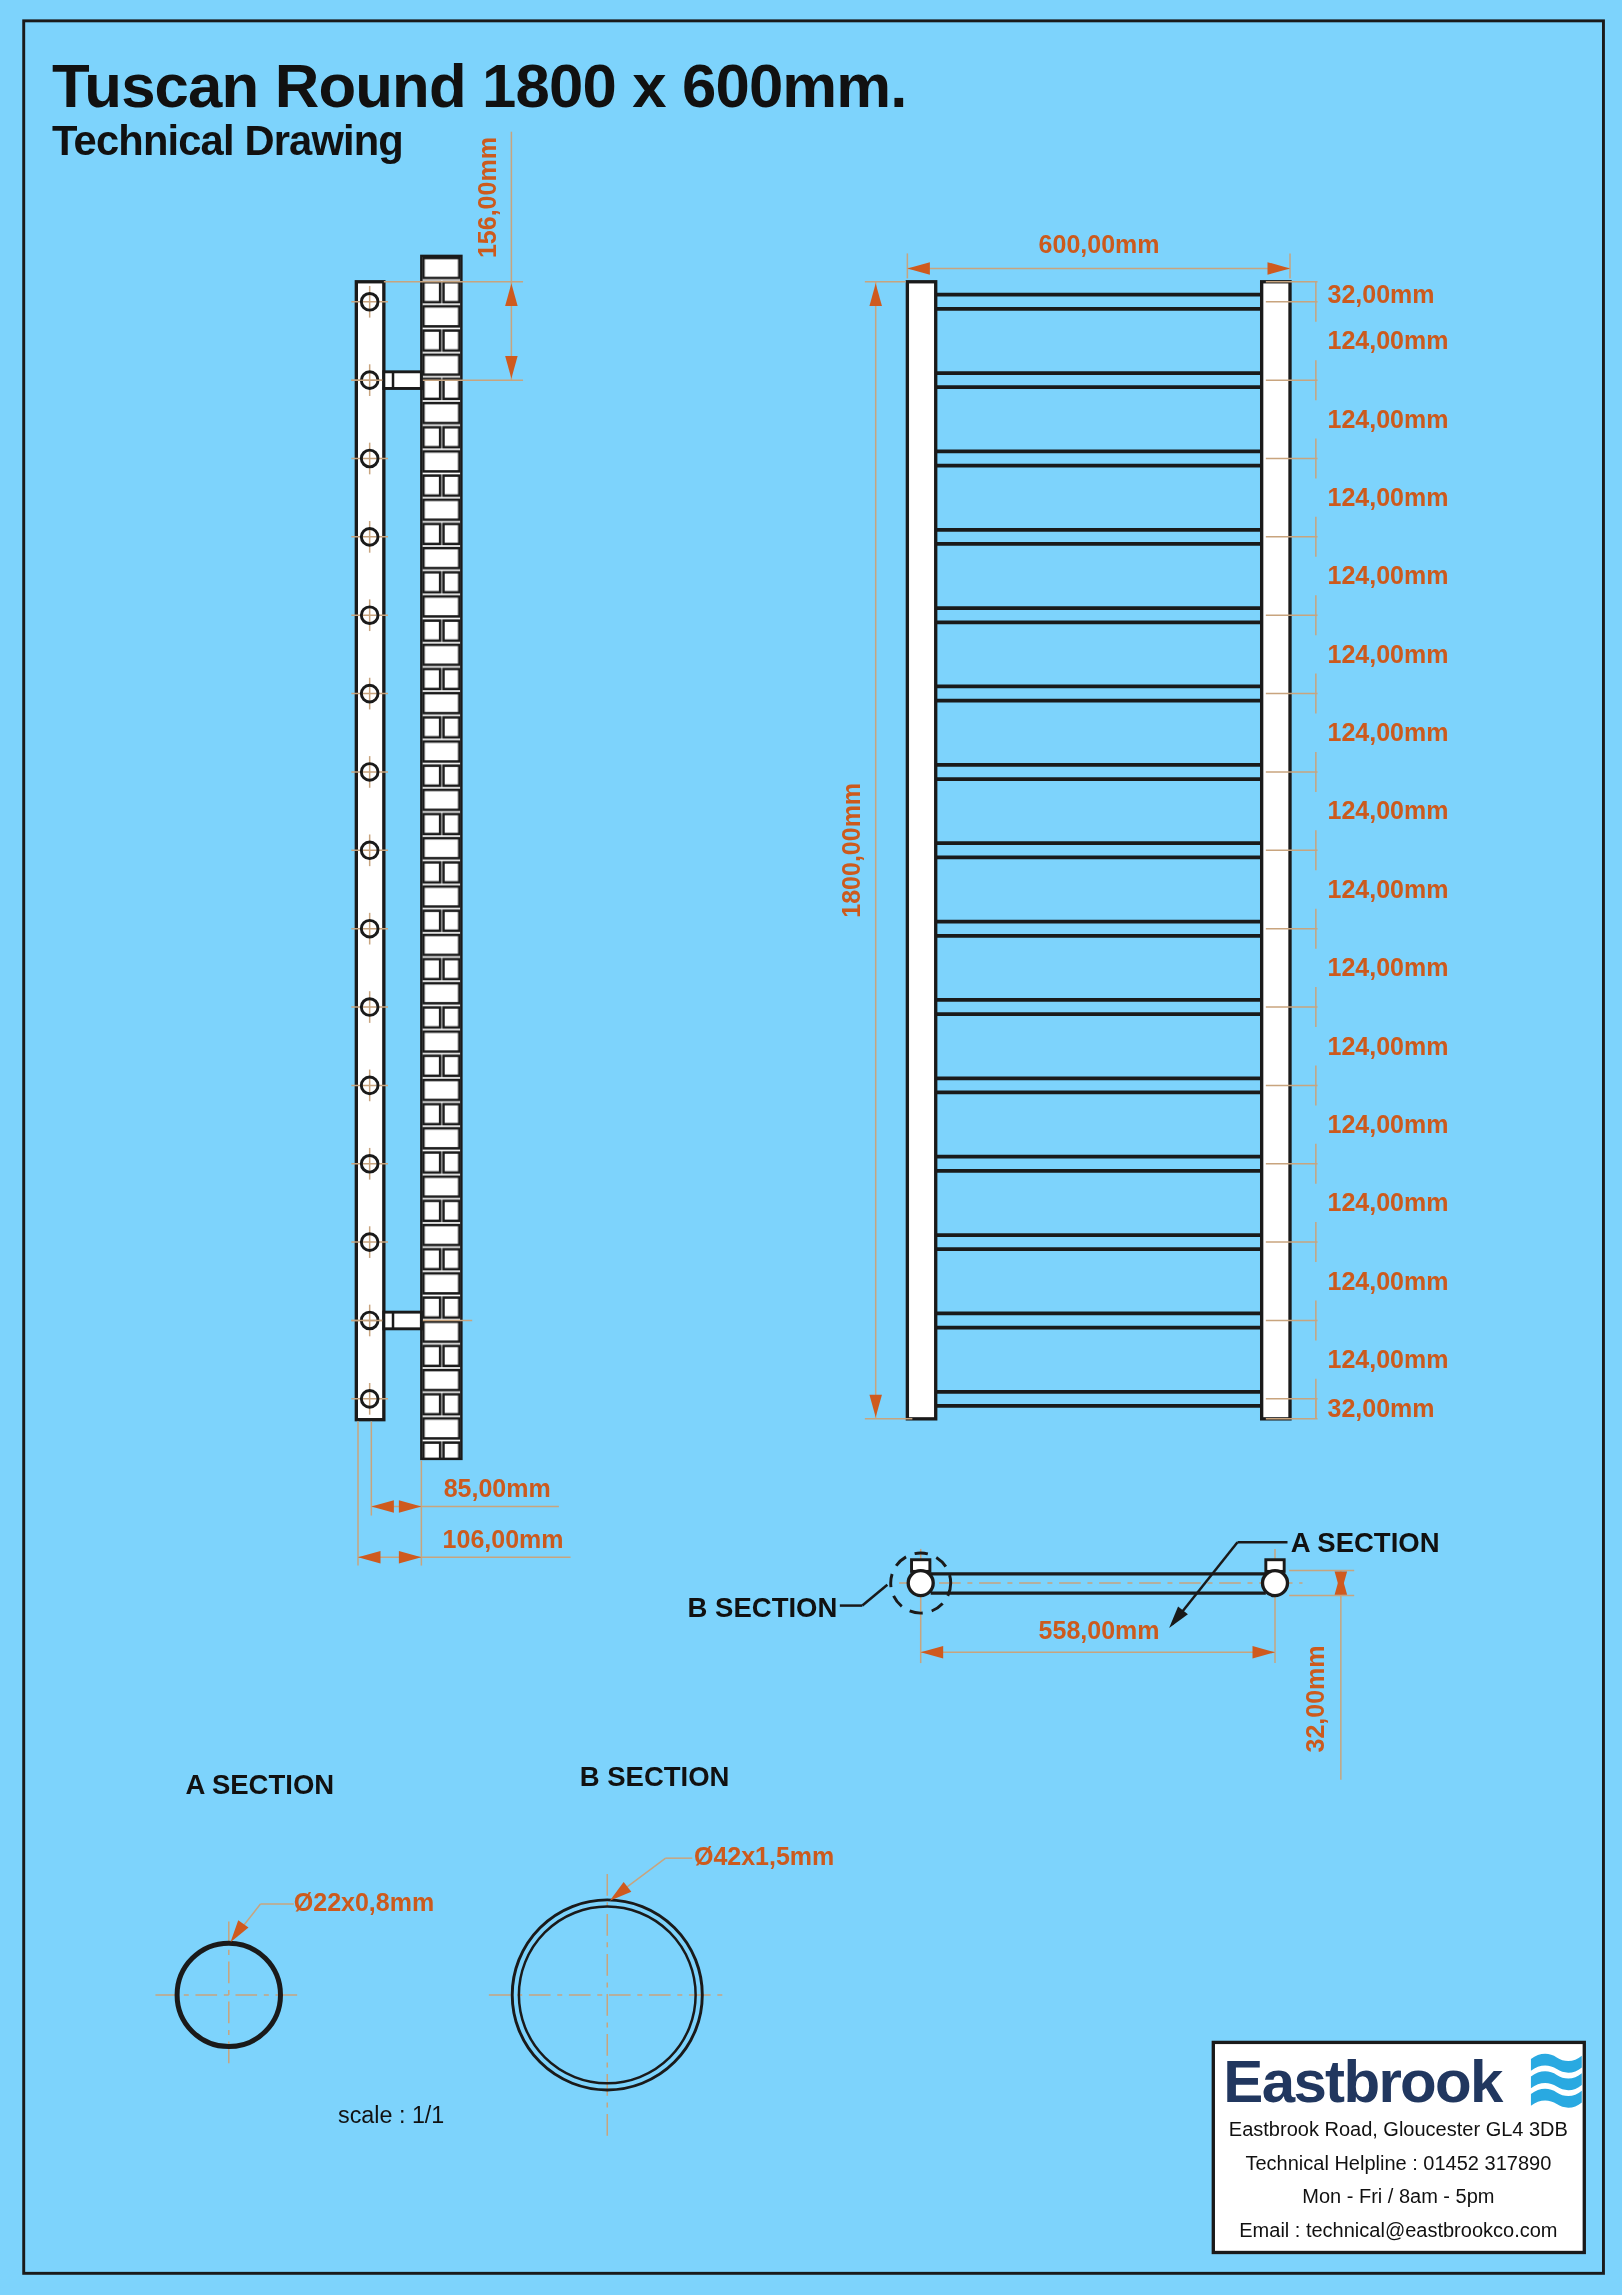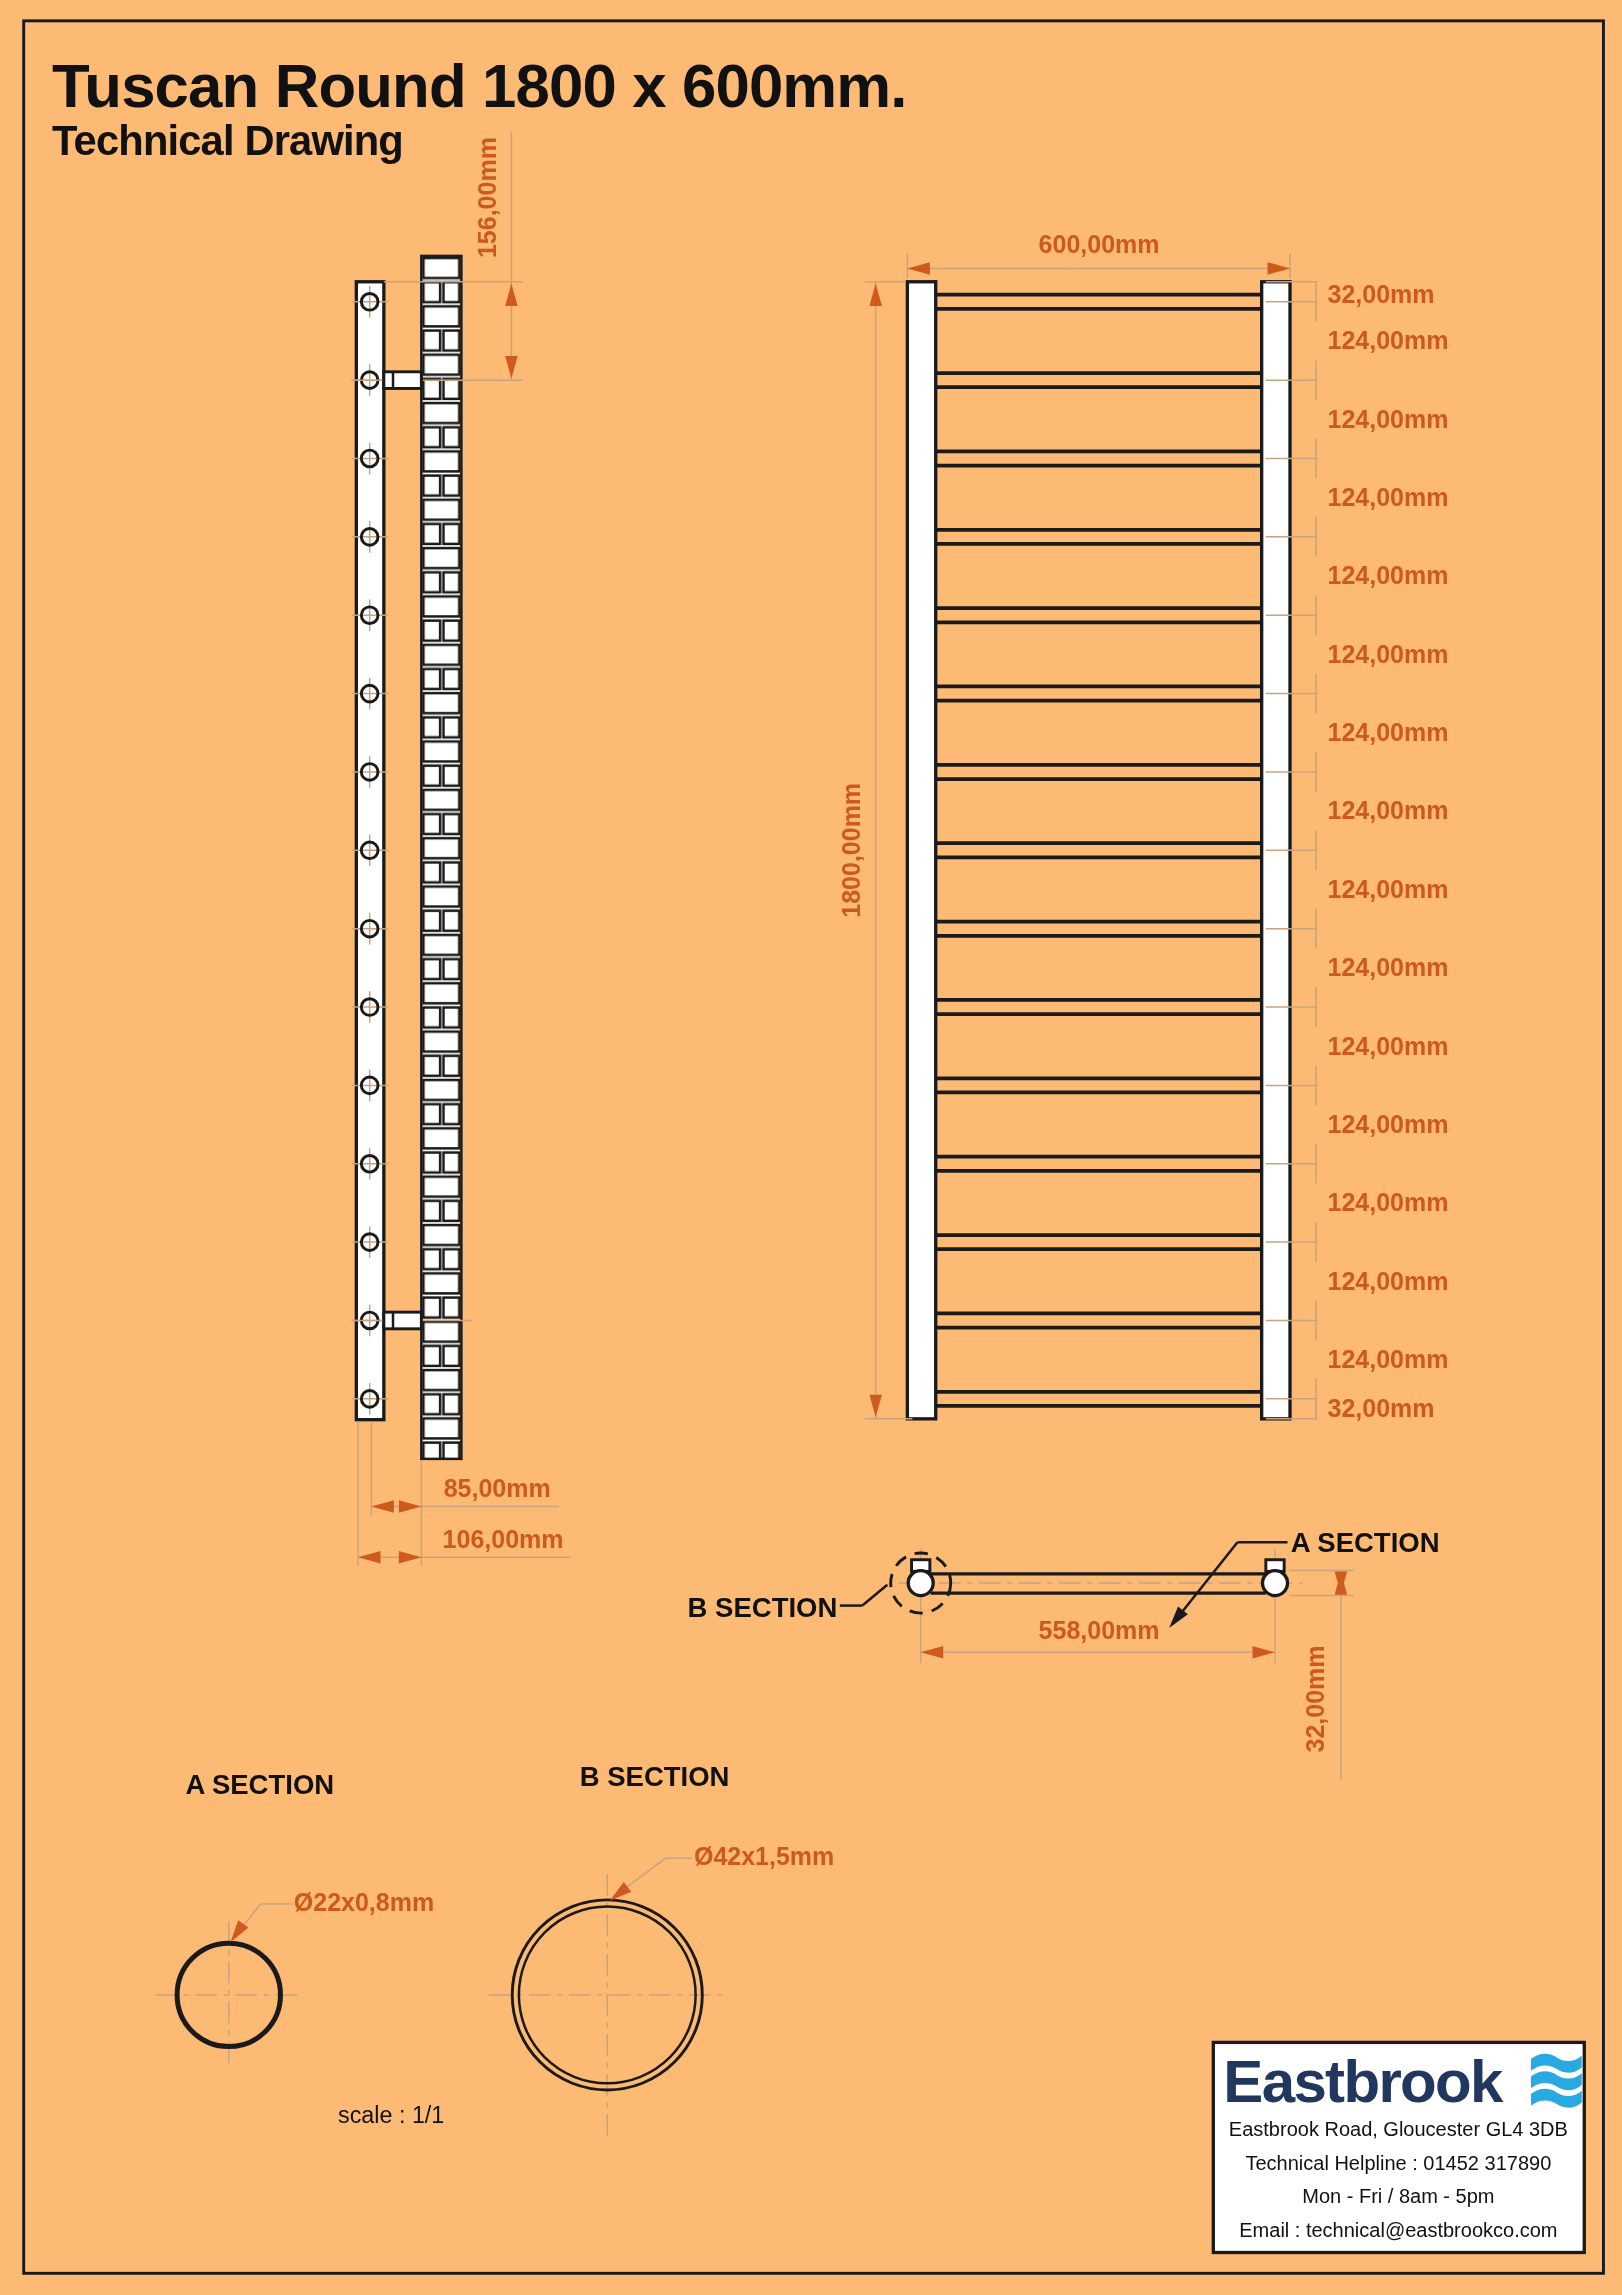--- a/index.html
+++ b/index.html
@@ -1,16 +1,16 @@
 <!DOCTYPE html>
 <html style="font-size:13.3px"><head>
 <meta charset="utf-8">
 <style>
   html,body{margin:0;padding:0;background:#ffffff;}
-  .sheet{position:relative;width:1623px;height:2295px;background:#fdba74;overflow:hidden;
+  .sheet{position:relative;width:1623px;height:2295px;background:#7dd3fc;overflow:hidden;
          font-family:"Liberation Sans",sans-serif;}
   svg{position:absolute;left:0;top:0;}
   text{font-family:"Liberation Sans",sans-serif;}
   .k{stroke:#1a1a1a;fill:none;}
   .kf{stroke:#1a1a1a;fill:#ffffff;}
   .tanthin{stroke:#c8a47e;stroke-width:1.8;fill:none;}
   .dash{stroke-dasharray:26 8 6 8;}
   .t-title{font-size:74px;font-weight:900;fill:#111;letter-spacing:-1px;}
   .t-sub{font-size:50px;font-weight:800;fill:#111;letter-spacing:-1px;}
   .dim{font-size:30px;font-weight:700;fill:#cc5a1d;}

